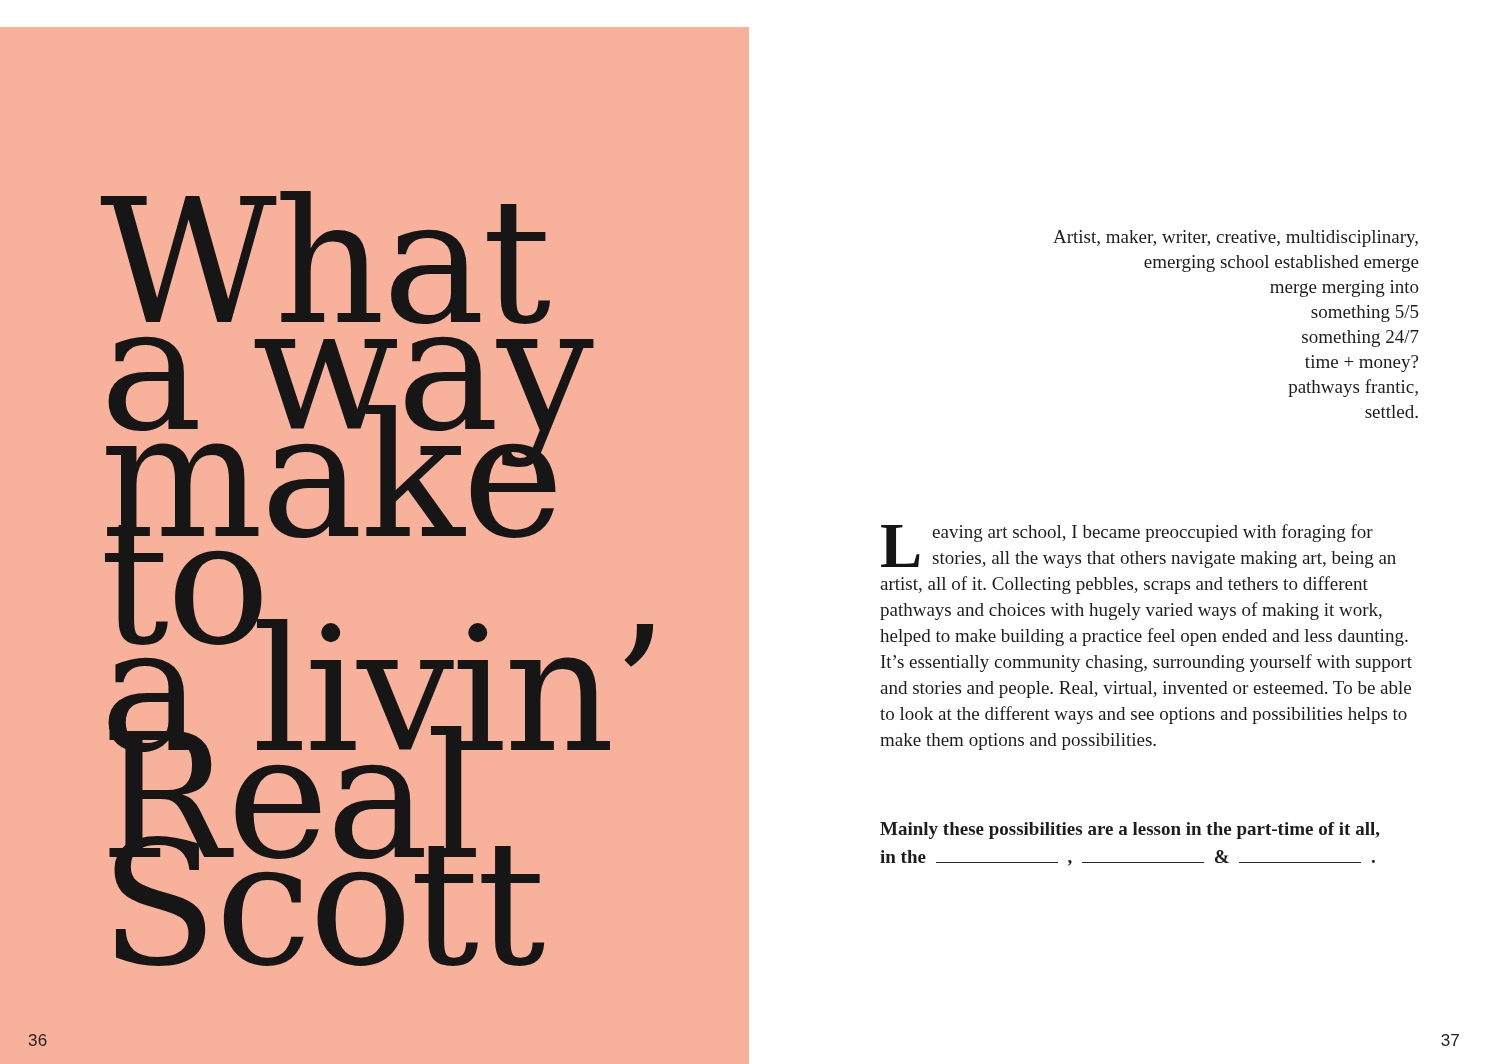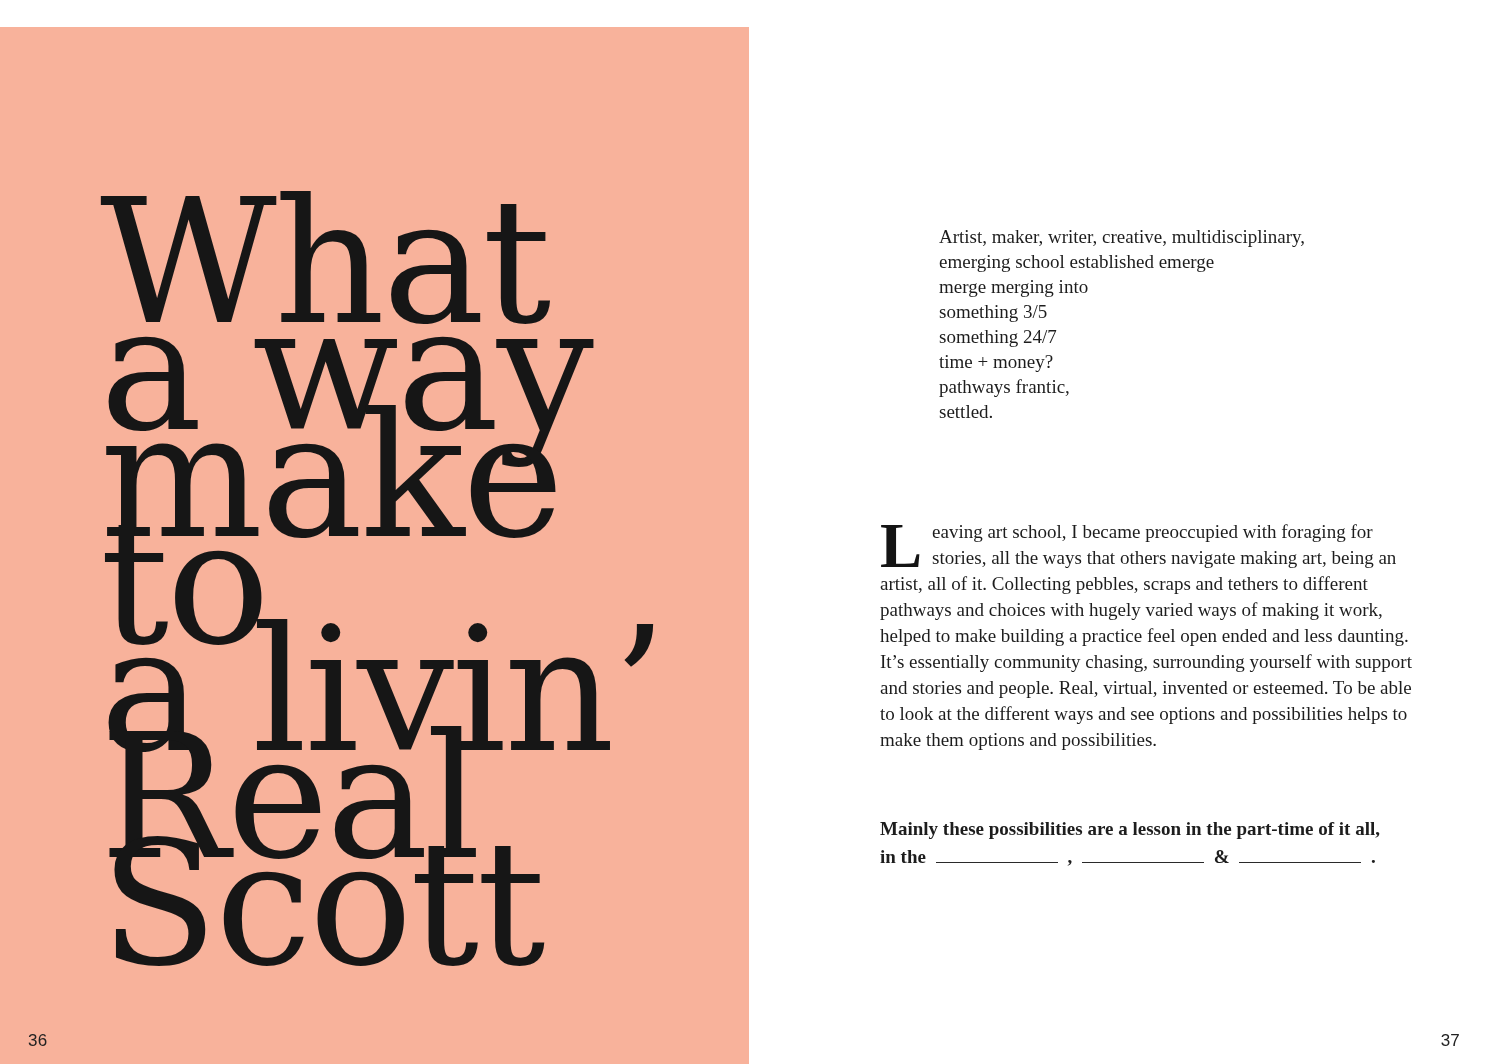--- a/index.html
+++ b/index.html
@@ -26,20 +26,21 @@
   .pagenum-right { right:40px; }
 
   
   .right-page {
     position:absolute; left:749px; top:0; width:751px; height:1064px;
     background:#ffffff;
     font-family:"Liberation Serif", serif; color:#1d1d1d;
   }
   .intro-poem {
     position:absolute; top:197px; right:81px; width:480px;
+    text-align:right;
     font-size:19px; line-height:25px; color:#1d1d1d;
   }
   .article {
     position:absolute; top:492px; left:131px; width:548px;
     font-size:19px; line-height:26px; color:#1d1d1d;
     text-align:left;
   }
   .drop-cap {
     float:left;
     font-size:63px; line-height:50px;
@@ -76,21 +77,21 @@
     </div>
     <div class="pagenum pagenum-left">36</div>
   </div>
 
   <div class="right-page">
 
     <div class="intro-poem">
       <div>Artist, maker, writer, creative, multidisciplinary,</div>
       <div>emerging school established emerge</div>
       <div>merge merging into</div>
-      <div>something 3/5</div>
+      <div>something 5/5</div>
       <div>something 24/7</div>
       <div>time + money?</div>
       <div>pathways frantic,</div>
       <div>settled.</div>
     </div>
 
     <div class="article">
       <span class="drop-cap">L</span><span class="lead-bold">eaving art school</span><span>, I became preoccupied with foraging for stories, all the ways that others navigate making art, being an artist, all of it. Collecting pebbles, scraps and tethers to different pathways and choices with hugely varied ways of making it work, helped to make building a practice feel open ended and less daunting. It’s essentially community chasing, surrounding yourself with support and stories and people. Real, virtual, invented or esteemed. To be able to look at the different ways and see options and possibilities helps to make them options and possibilities.</span>
     </div>
 

